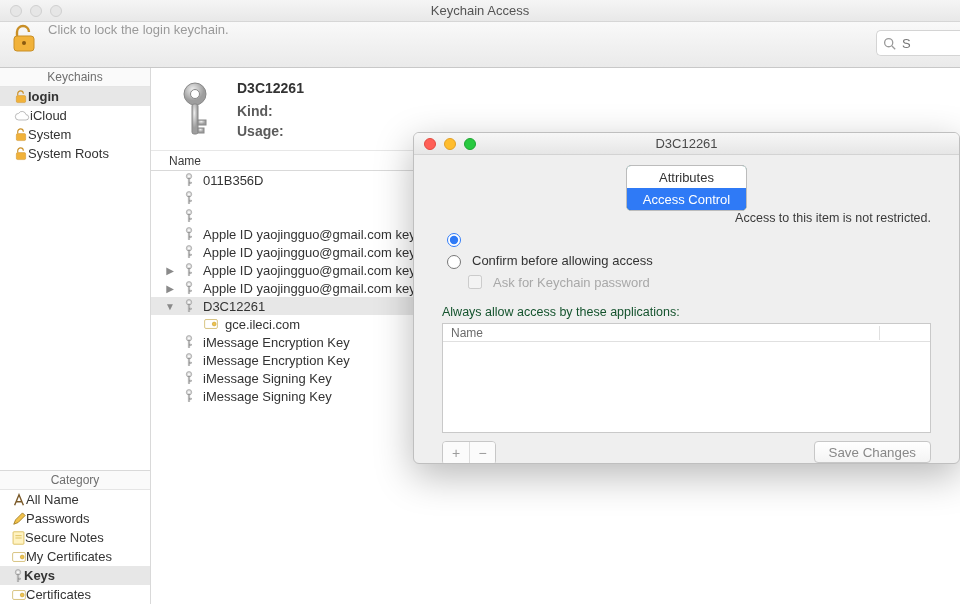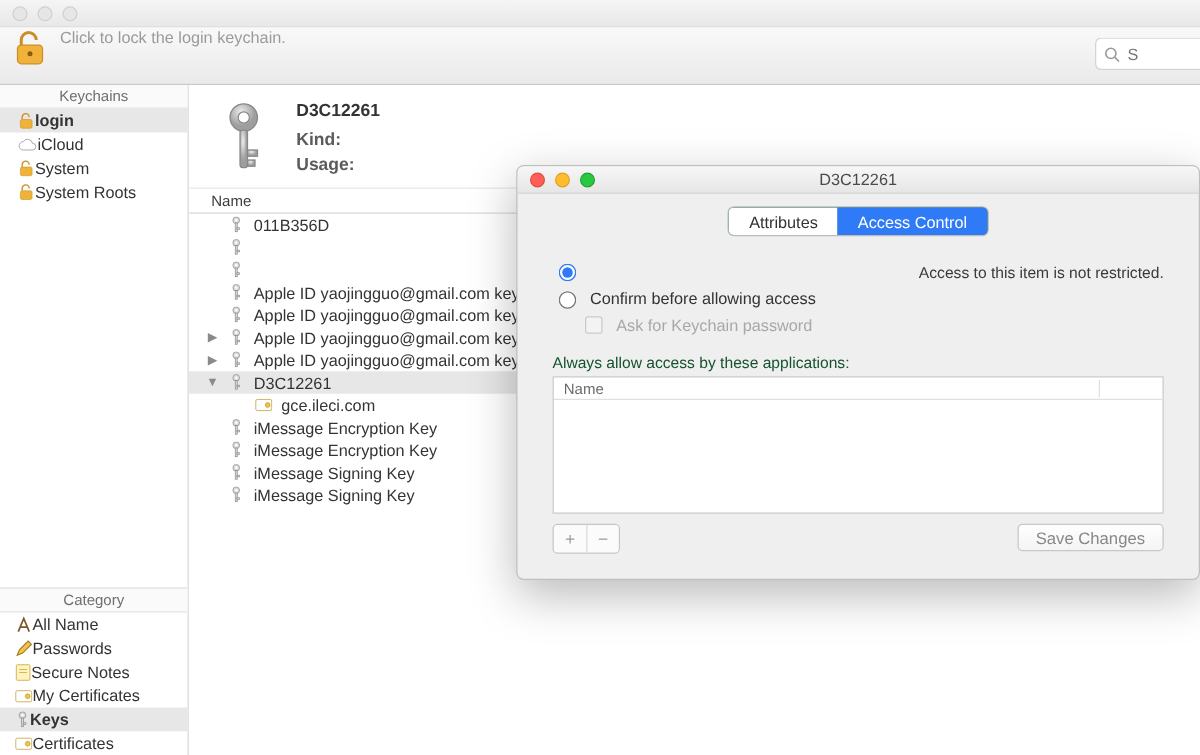--- a/index.html
+++ b/index.html
@@ -68,21 +68,21 @@
     background:#efefef; border:1px solid #bfbfbf; border-radius:6px;
     box-shadow:0 12px 38px rgba(0,0,0,.28);
     overflow:hidden;
   }
   .dlg-titlebar { height:22px; background:linear-gradient(#f7f7f7,#e6e6e6); border-bottom:1px solid #d3d3d3; position:relative; display:flex; align-items:center;}
   .dlg-traffic { display:flex; gap:8px; padding-left:10px;}
   .dot-close{ width:12px;height:12px;border-radius:50%; background:#ff5f57; border:1px solid #e24b41;}
   .dot-min{ width:12px;height:12px;border-radius:50%; background:#ffbd2e; border:1px solid #e1a027;}
   .dot-max{ width:12px;height:12px;border-radius:50%; background:#28c940; border:1px solid #1fa532;}
   .dlg-title { position:absolute; left:0; right:0; text-align:center; font-size:13px; color:#4a4a4a; pointer-events:none;}
-  .seg { display:flex; margin:10px auto 10px; width:fit-content; border:1px solid #bcbcbc; border-radius:5px; overflow:hidden; background:#0f766e;}
+  .seg { display:flex; margin:10px auto 10px; width:fit-content; border:1px solid #bcbcbc; border-radius:5px; overflow:hidden; background:#0f766e;flex-direction:column;}
   .seg button { border:none; background:#fff; height:22px; padding:0 16px; font-size:13px; color:#333;}
   .seg button.active { background:#2f7af6; color:#fff;}
   .dlg-body { padding:6px 28px 12px; }
   .radio-row { display:flex; align-items:center; gap:8px; height:22px;}
   .access-note { position:absolute; right:28px; top:78px; font-size:12.5px; color:#3a3a3a;}
   .checkbox-row { display:flex; align-items:center; gap:8px; padding-left:22px; color:#a8a8a8; height:22px;}
   input[type=radio]{ width:14px; height:14px; accent-color:#2f7af6;}
   input[type=checkbox]{ width:14px; height:14px;}
   .apps-label { margin-top:12px; font-size:12.5px; color:#14532d;}
   .apps-table { margin-top:4px; border:1px solid #c9c9c9; background:#fff; height:110px; display:flex; flex-direction:column;}
@@ -99,20 +99,21 @@
 </style>
 </head>
 <body>
 
 <div class="titlebar">
   <div class="traffic">
     <div class="tl-dot"></div>
     <div class="tl-dot"></div>
     <div class="tl-dot"></div>
   </div>
+  <div class="win-title">Keychain Access</div>
 </div>
 
 <div class="toolbar">
   <div class="lock-btn">
     <svg width="26" height="30" viewBox="0 0 26 30">
       <path d="M6 12 V8 a6 6 0 0 1 12 0" fill="none" stroke="#c98f26" stroke-width="2.4"></path>
       <rect x="3" y="12" width="20" height="15" rx="3" fill="#f1b23a" stroke="#c98f26"></rect>
       <circle cx="13" cy="19" r="2" fill="#8a5a10"></circle>
     </svg>
   </div>

